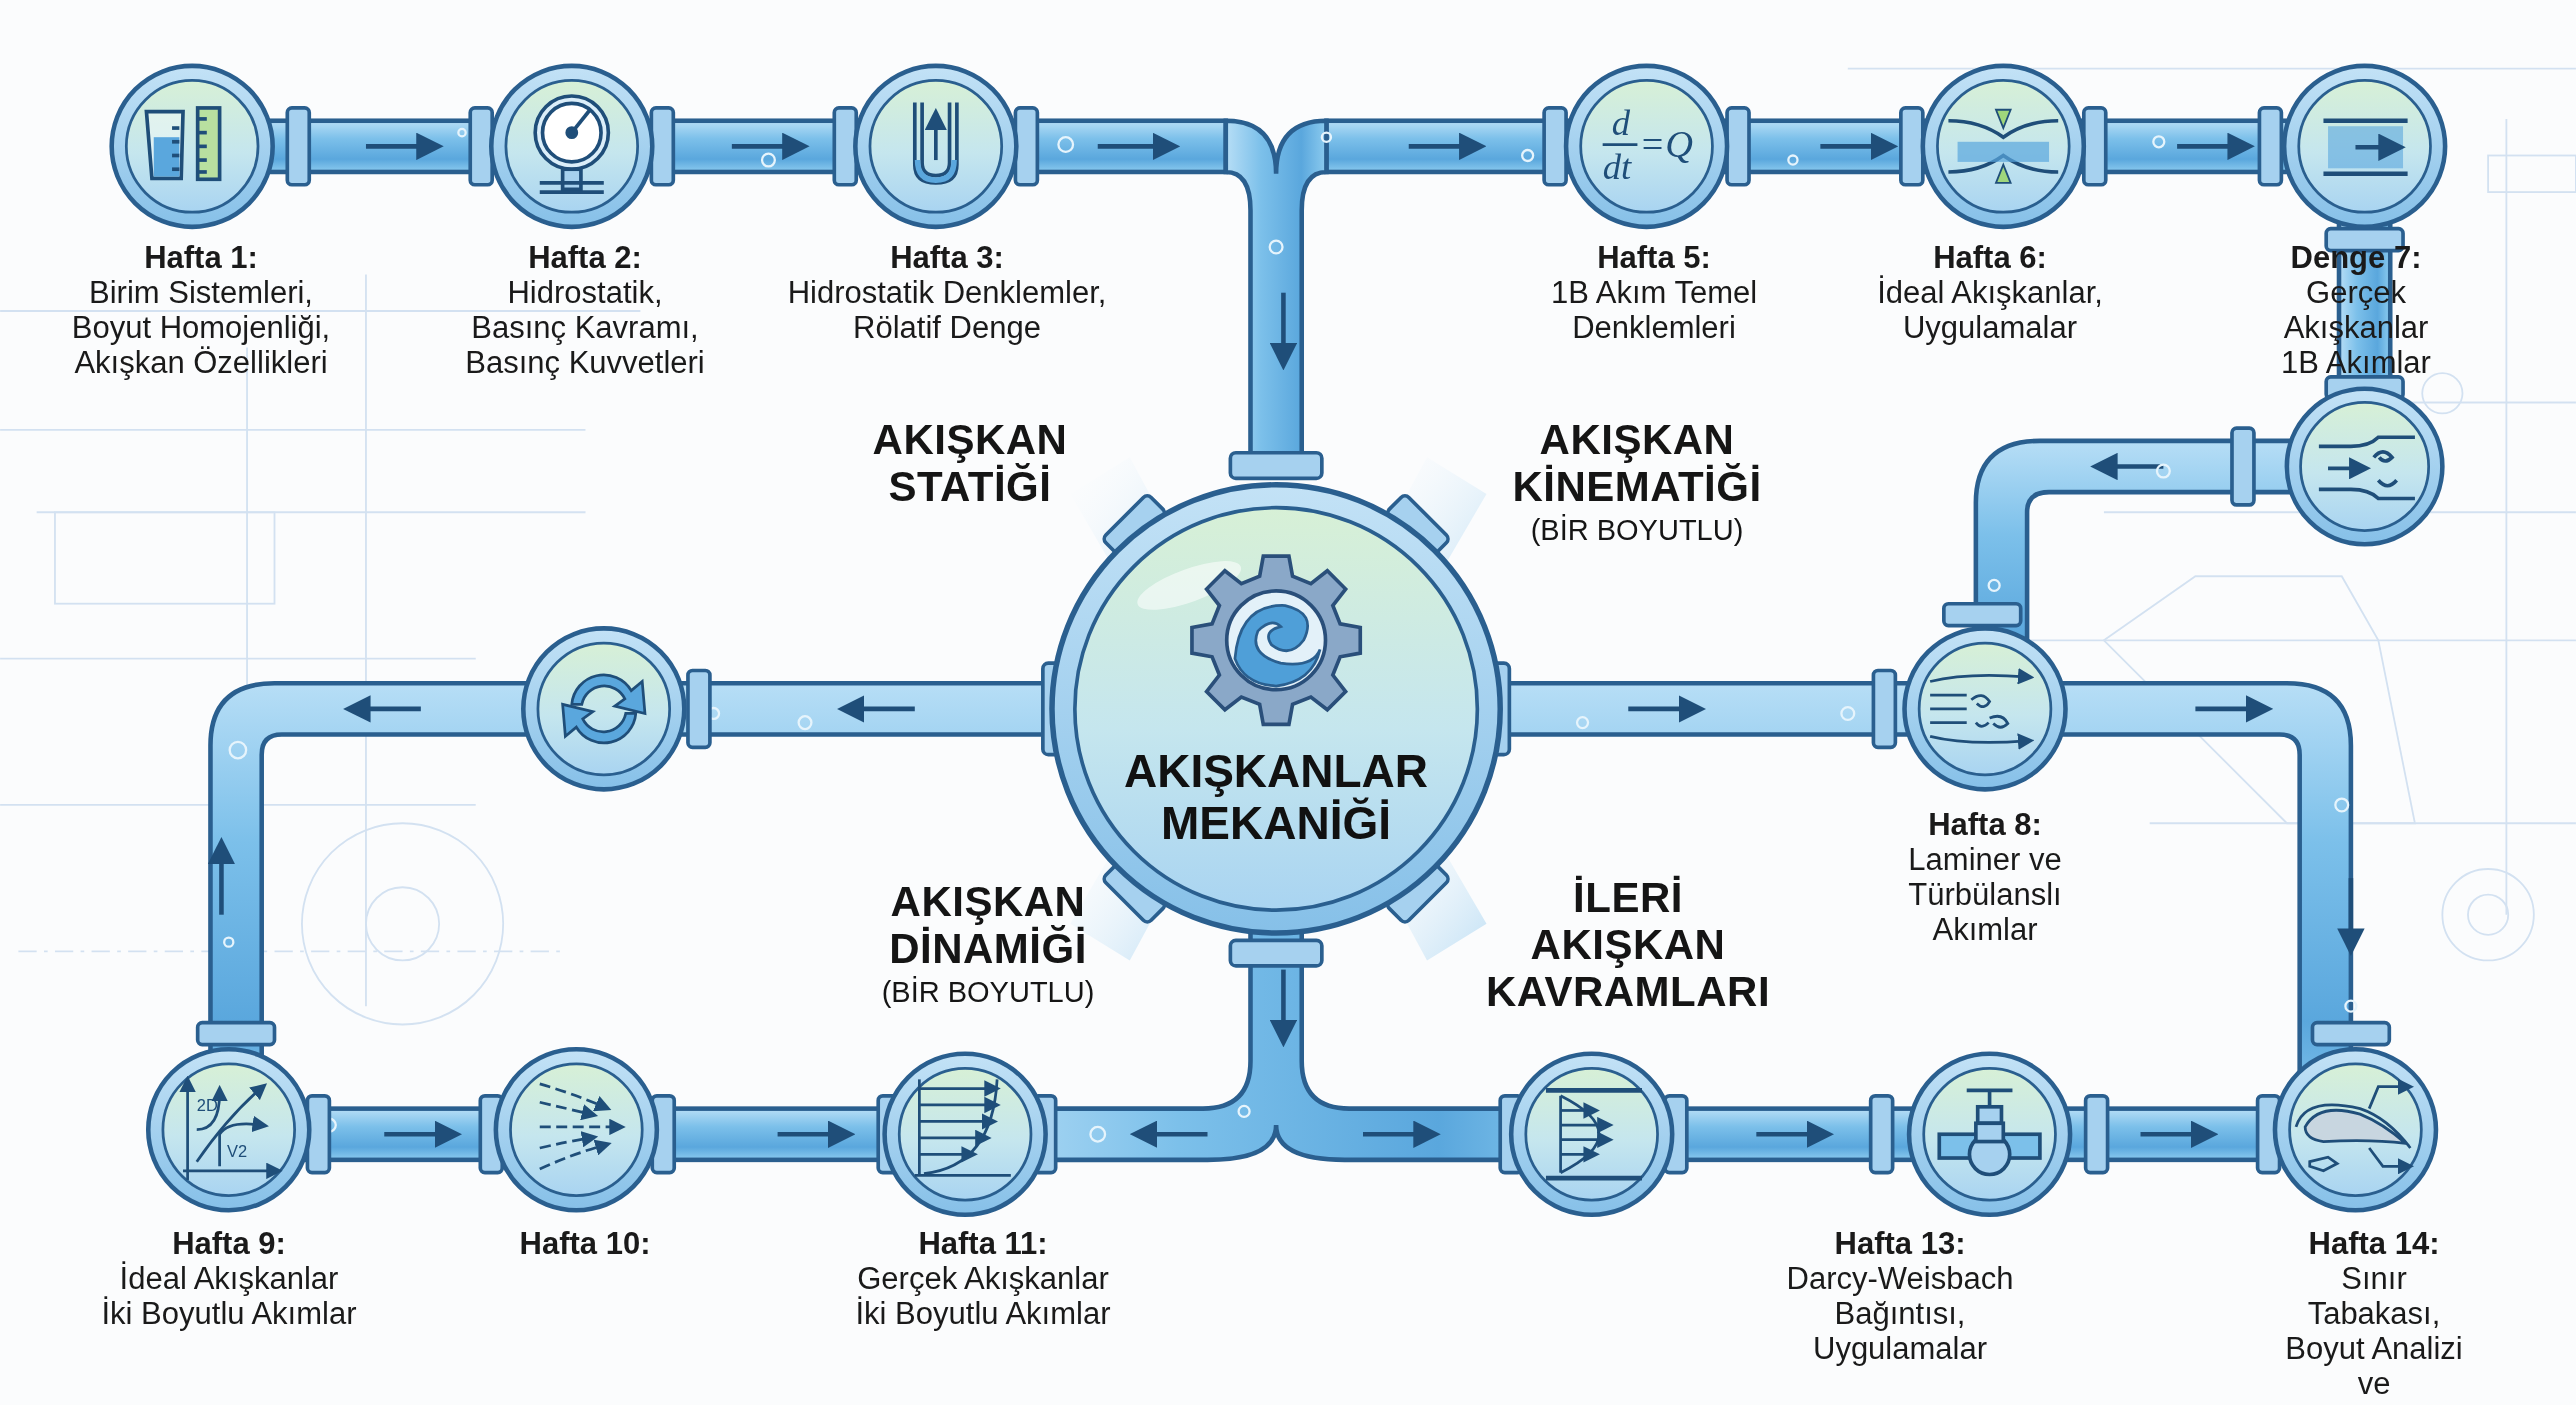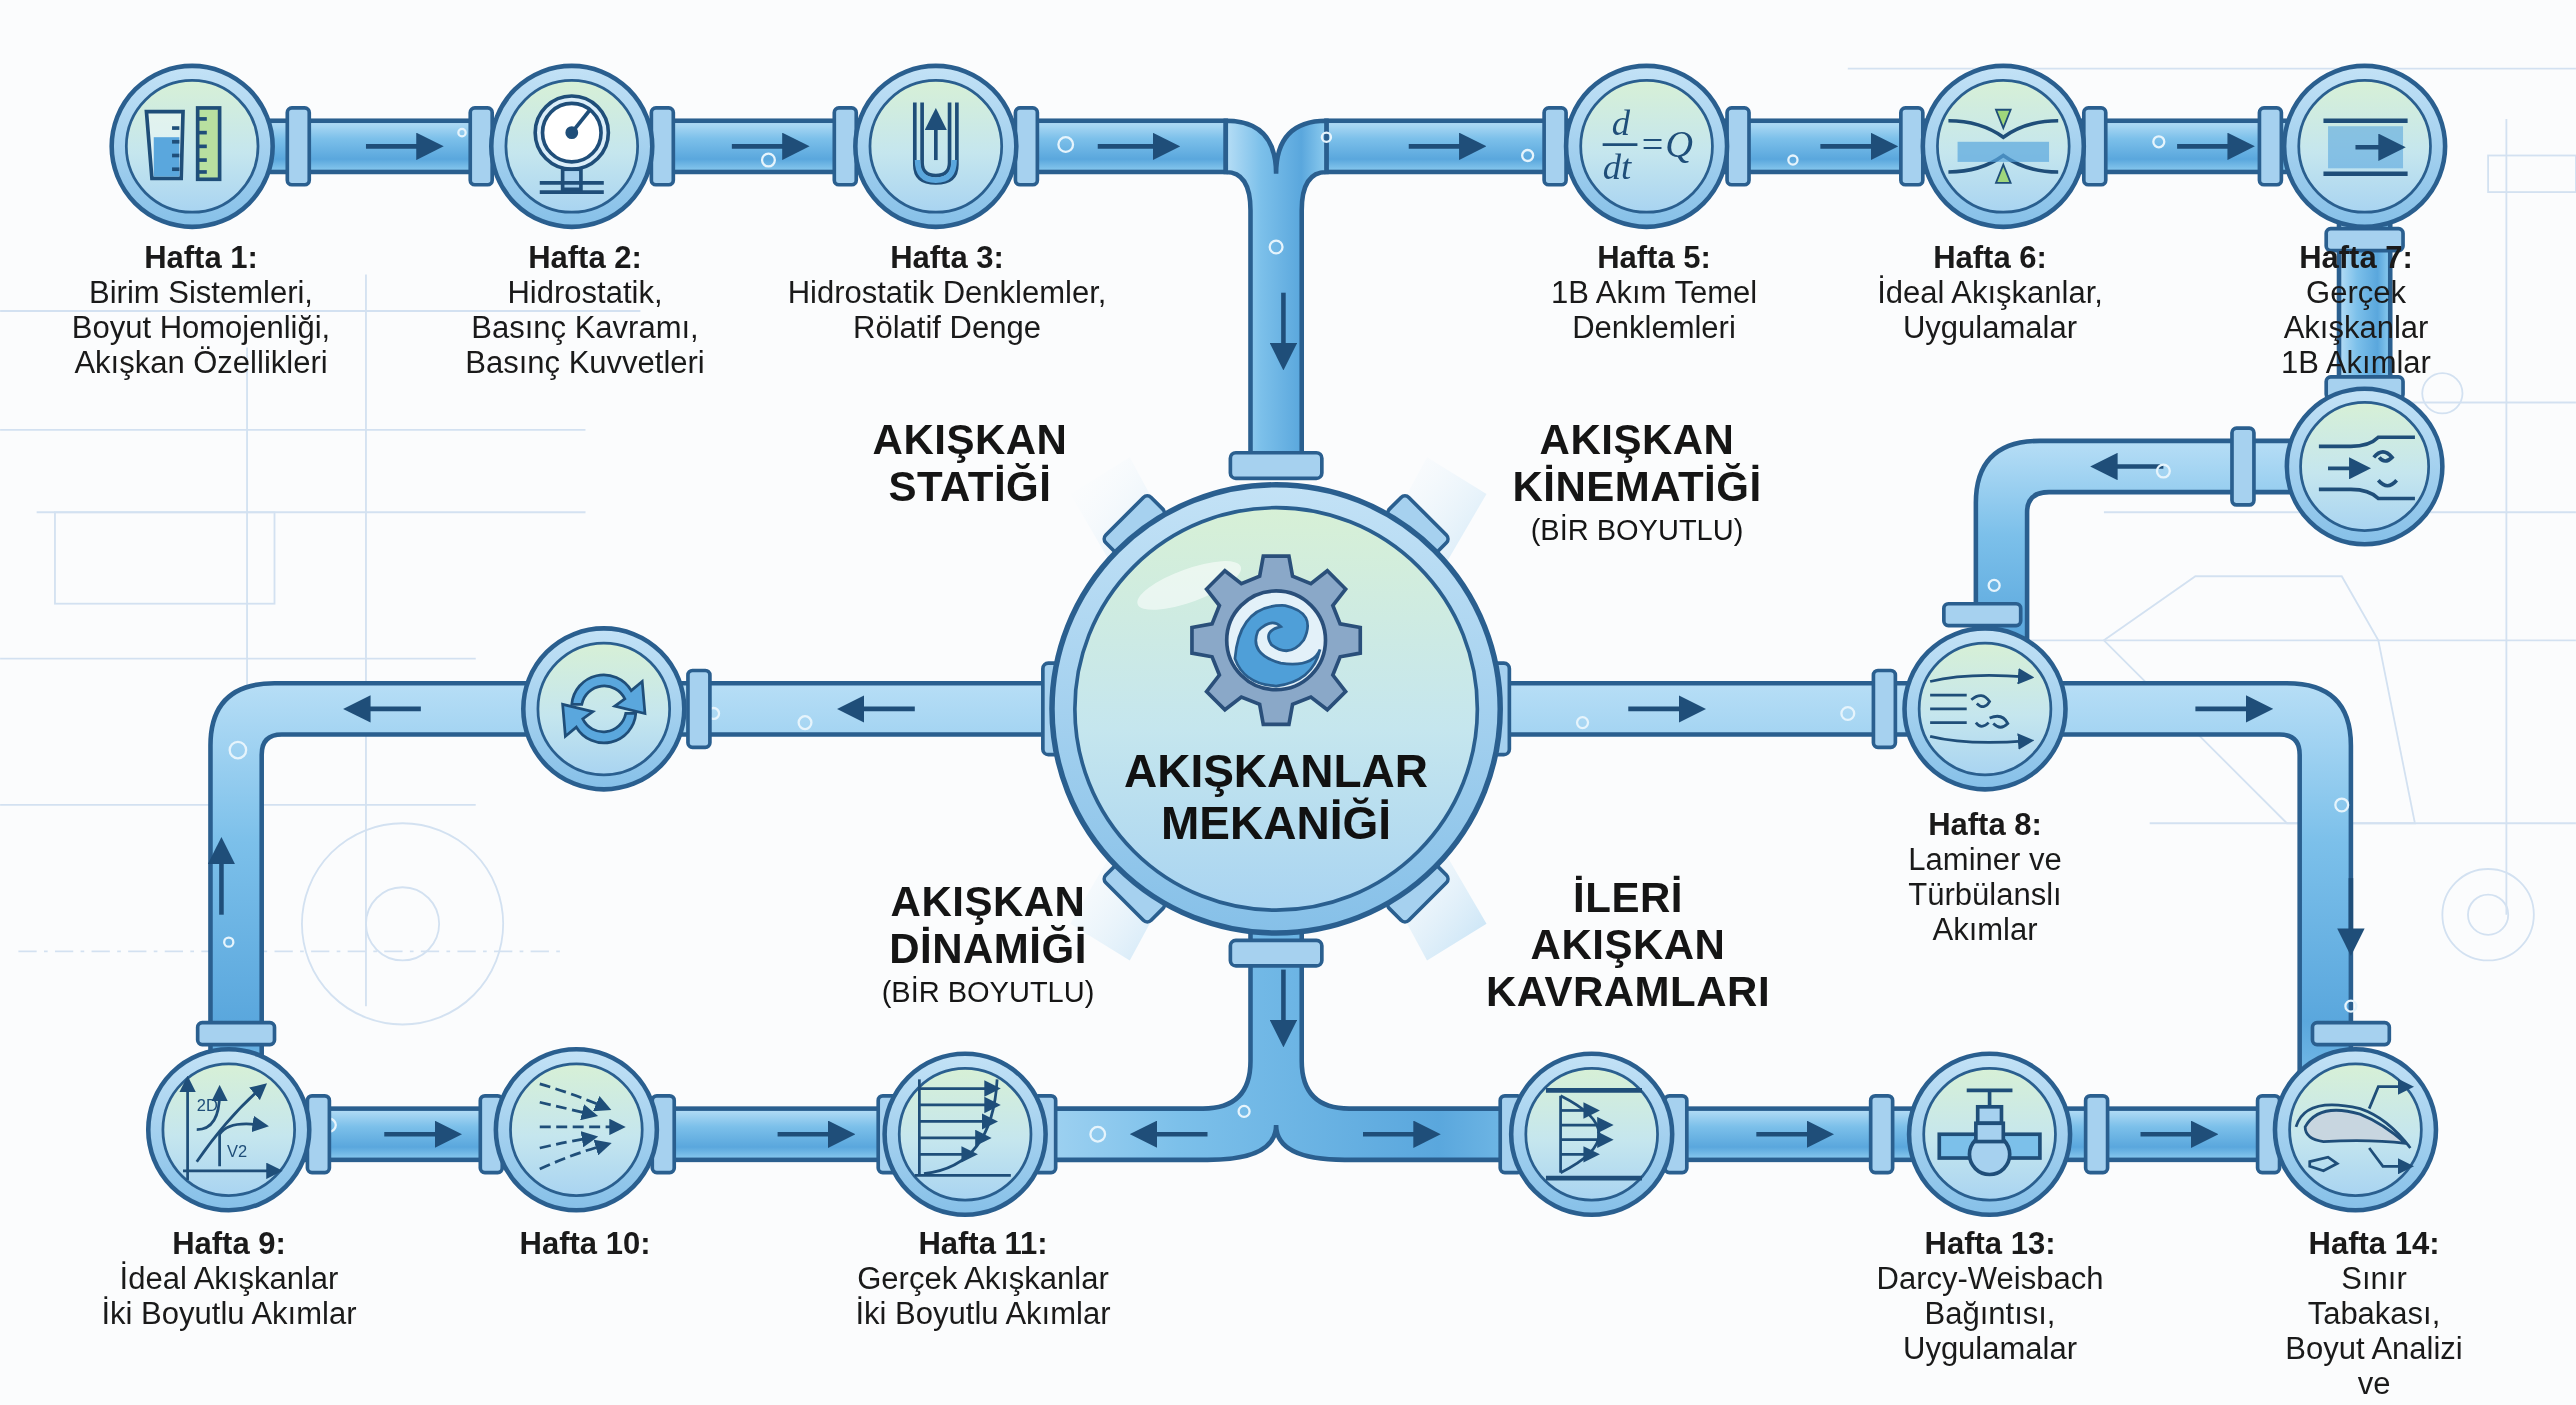--- a/index.html
+++ b/index.html
@@ -469,21 +469,21 @@
   <span class="week">Hafta 5:</span>
   <span class="topic">1B Akım Temel
 Denklemleri</span>
 </div>
 <div class="label" style="left:1990px; top:240px;">
   <span class="week">Hafta 6:</span>
   <span class="topic">İdeal Akışkanlar,
 Uygulamalar</span>
 </div>
 <div class="label" style="left:2356px; top:240px;">
-  <span class="week">Hafta 7:</span>
+  <span class="week">Denge 7:</span>
   <span class="topic">Gerçek Akışkanlar
 1B Akımlar</span>
 </div>
 <div class="label" style="left:1985px; top:807px;">
   <span class="week">Hafta 8:</span>
   <span class="topic">Laminer ve
 Türbülanslı
 Akımlar</span>
 </div>
 <div class="label" style="left:229px; top:1226px;">
@@ -492,21 +492,21 @@
 İki Boyutlu Akımlar</span>
 </div>
 <div class="label" style="left:585px; top:1226px;">
   <span class="week">Hafta 10:</span>
 </div>
 <div class="label" style="left:983px; top:1226px;">
   <span class="week">Hafta 11:</span>
   <span class="topic">Gerçek Akışkanlar
 İki Boyutlu Akımlar</span>
 </div>
-<div class="label" style="left:1990px; top:1226px;">
+<div class="label" style="left:1900px; top:1226px;">
   <span class="week">Hafta 13:</span>
   <span class="topic">Darcy-Weisbach
 Bağıntısı,
 Uygulamalar</span>
 </div>
 <div class="label" style="left:2374px; top:1226px;">
   <span class="week">Hafta 14:</span>
   <span class="topic">Sınır Tabakası,
 Boyut Analizi ve
 Benzeşim</span>

